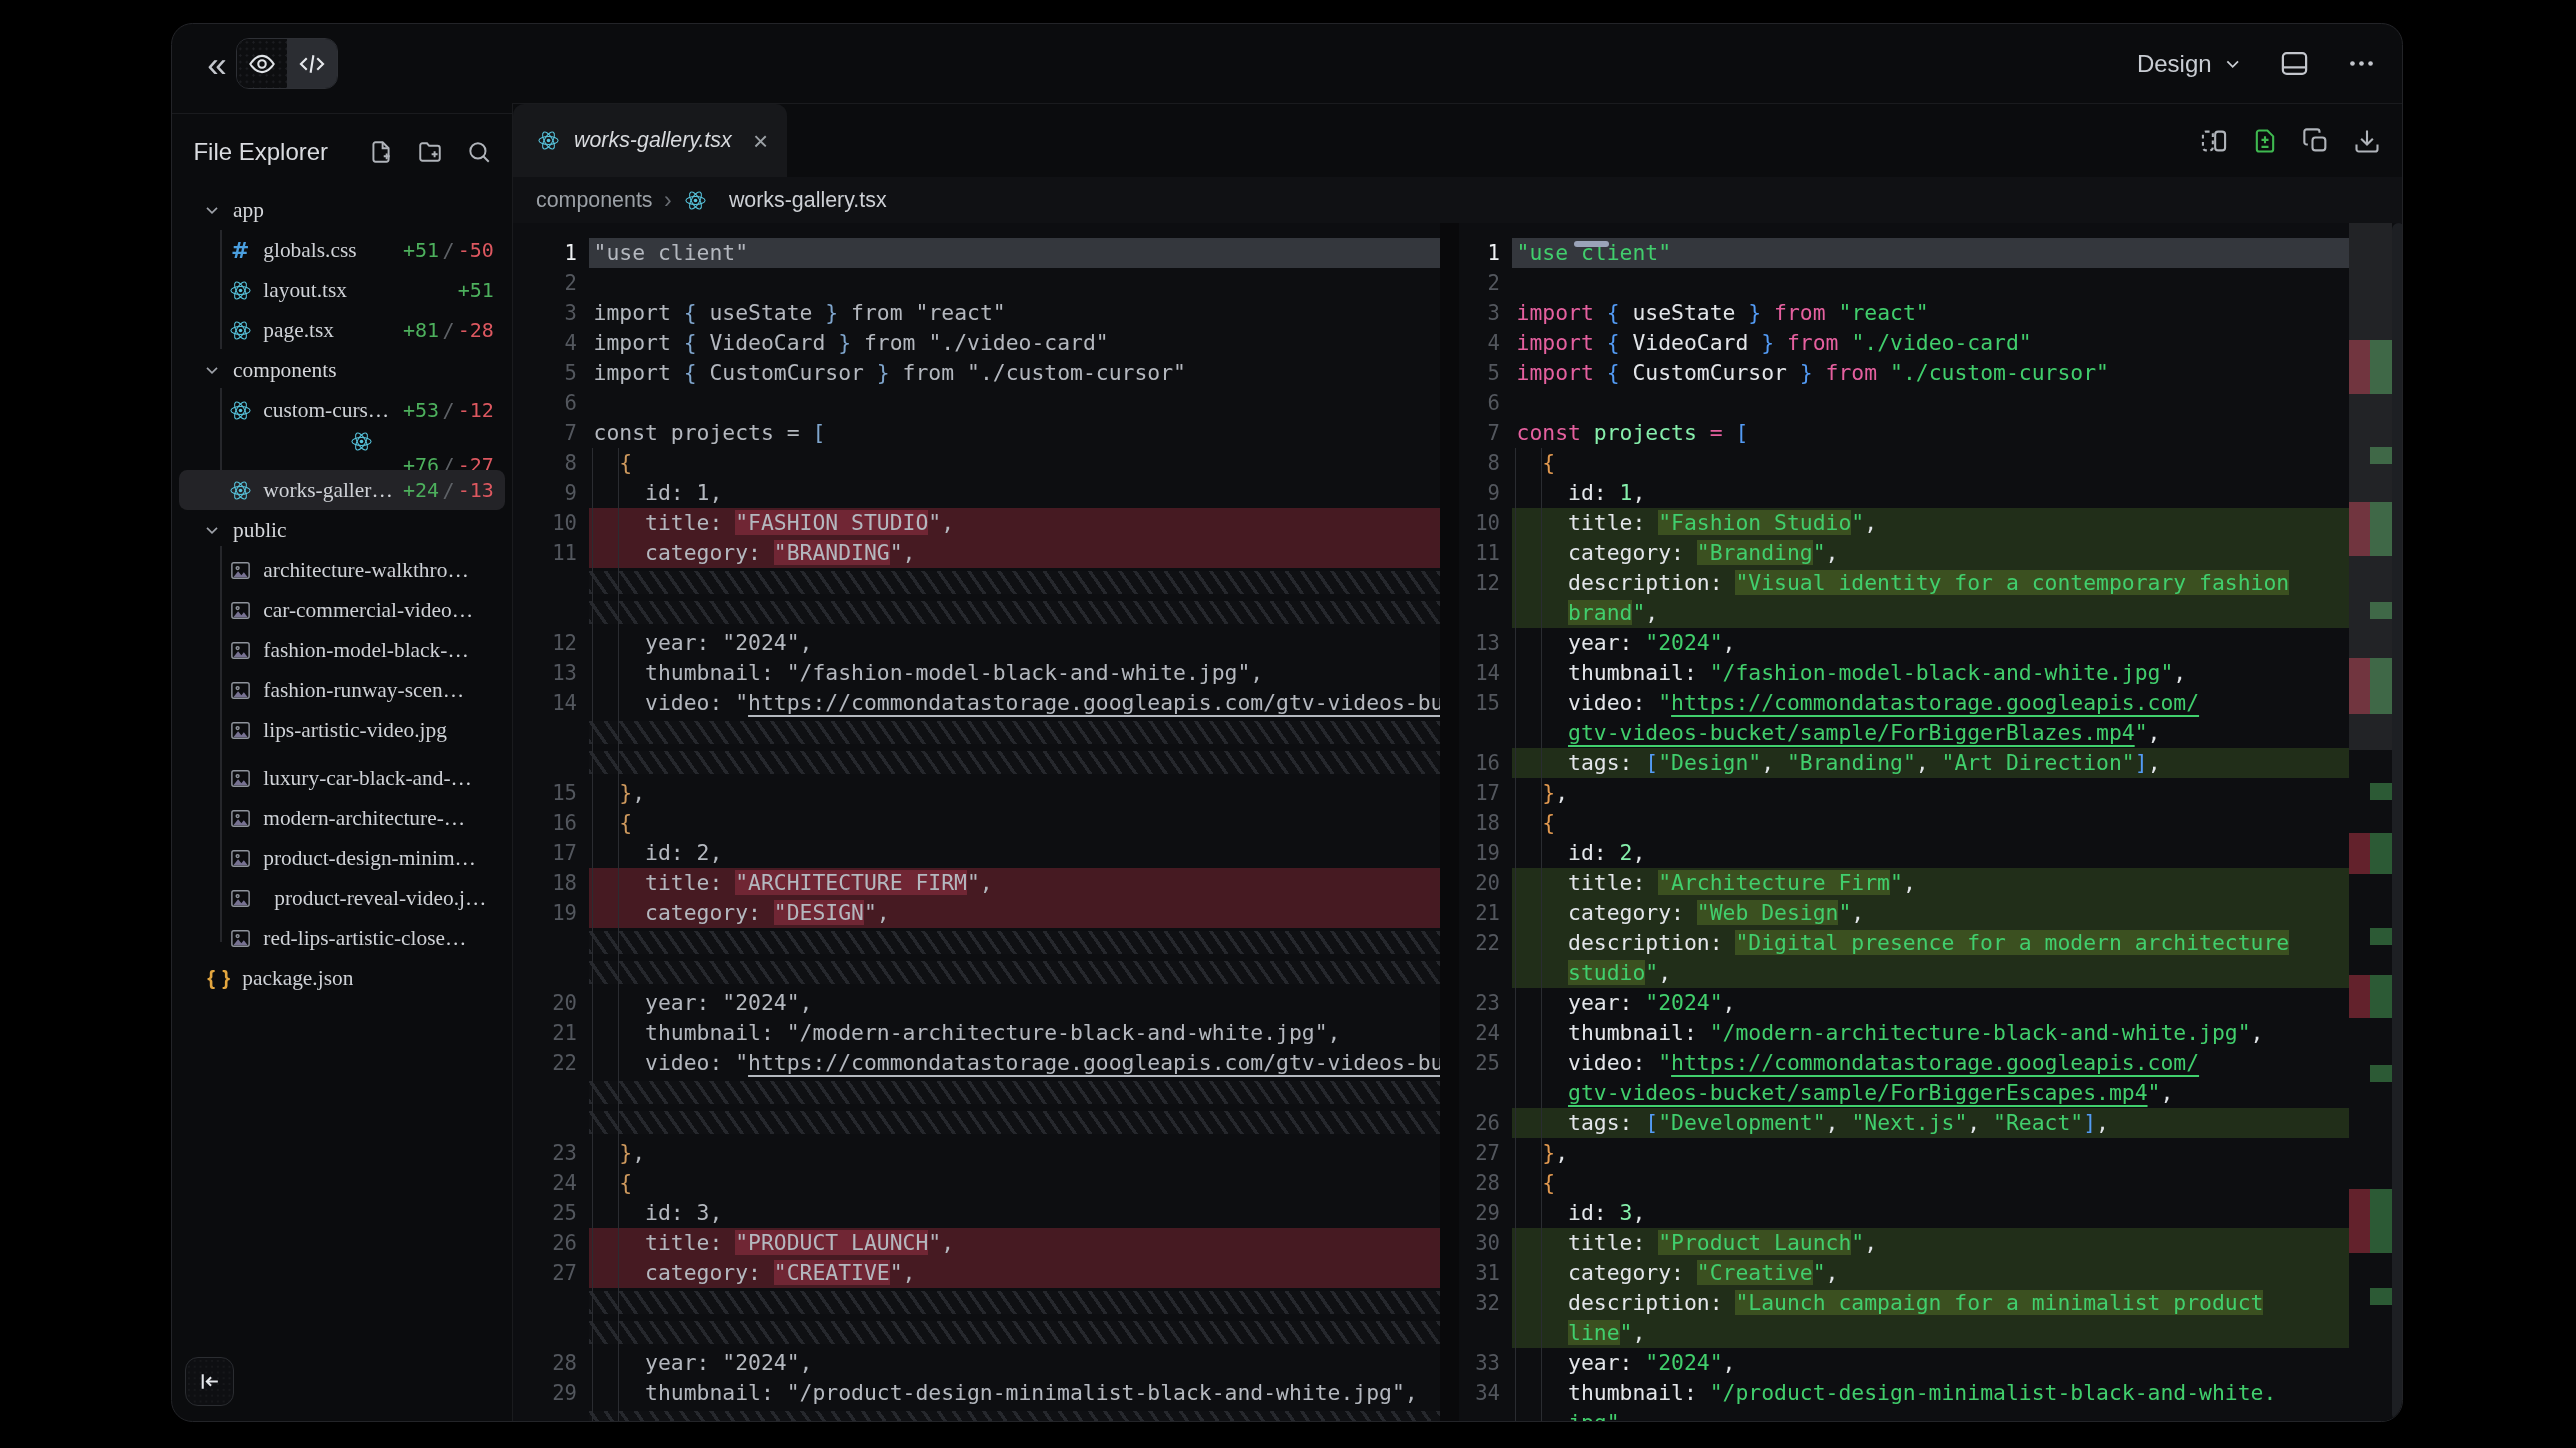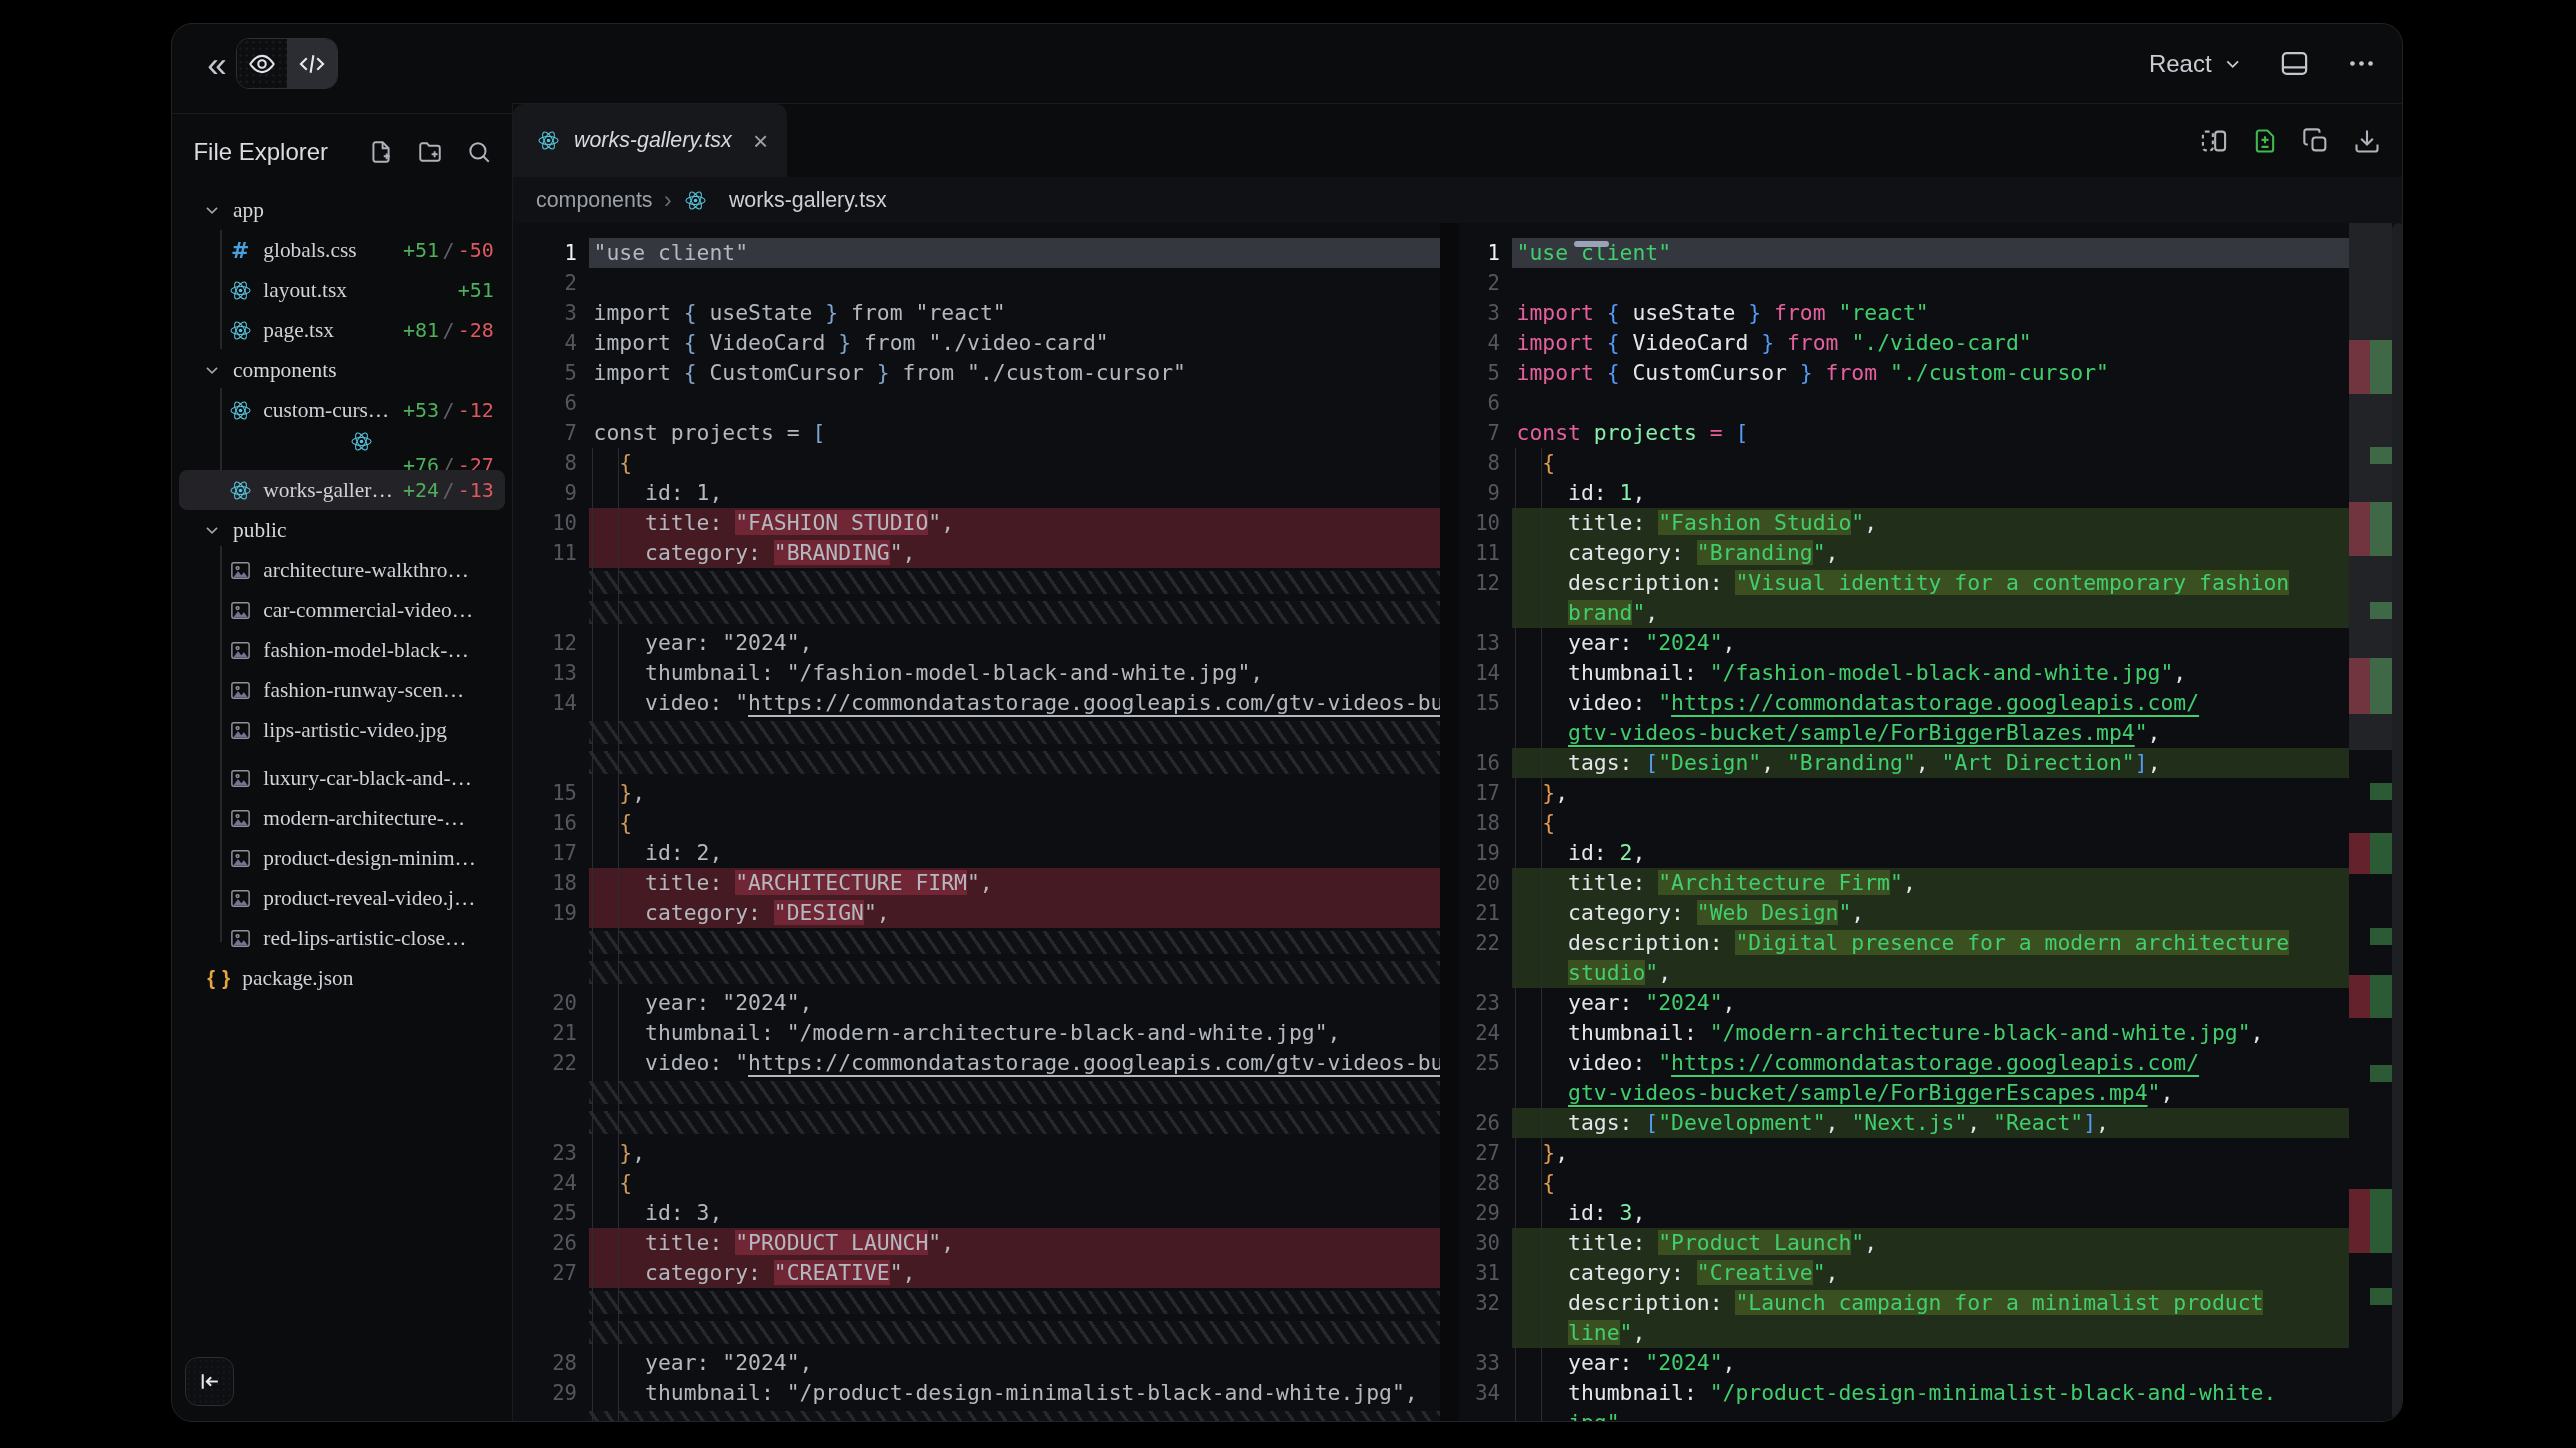--- a/index.html
+++ b/index.html
@@ -102,21 +102,21 @@
       <div class="seg codeb">
         <svg class="ic" width="28" height="28" viewBox="0 0 24 24" fill="none" stroke="#e6e8ec" stroke-width="1.8">
             <polyline points="16.5 7 21.5 12 16.5 17"></polyline>
             <polyline points="7.5 7 2.5 12 7.5 17"></polyline>
             <line x1="13.2" y1="4.5" x2="10.8" y2="19.5"></line>
           </svg>
       </div>
     </div>
     <div class="tb-right">
       <div class="latest">
-        <span>React</span>
+        <span>Design</span>
         <svg class="ic" width="21.4" height="21.4" viewBox="0 0 24 24" fill="none" stroke="#c9cdd3" stroke-width="2">
             <polyline points="6 9.5 12 15.5 18 9.5"></polyline>
           </svg>
       </div>
       <svg class="ic" width="31" height="31" viewBox="0 0 24 24" fill="none" stroke="#c3c6cc" stroke-width="1.7">
           <rect x="3" y="4" width="18" height="16" rx="3"></rect>
           <line x1="3.5" y1="15" x2="20.5" y2="15"></line>
         </svg>
       <svg class="ic" width="31" height="31" viewBox="0 0 24 24" fill="#c3c6cc">
           <circle cx="5" cy="12" r="1.8"></circle>
@@ -341,21 +341,21 @@
             <svg class="ic" width="23" height="23" viewBox="0 0 24 24">
               <g fill="none" stroke="#8f949c" stroke-width="1.5">
                 <rect x="3" y="4" width="18" height="16" rx="2"></rect>
                 <circle cx="9" cy="9.5" r="1.5"></circle>
               </g>
               <path d="M4.5 19l5-6.2 3.4 4.1 2.6-3.1 4 5.2z" fill="#8a84a8" opacity="0.85"></path>
             </svg>
           </span>
           <span class="sb-label">product-design-minim…</span>
         </div>
-        <div class="sb-row file" style="padding-left: 49px;">
+        <div class="sb-row file" style="padding-left: 49px; gap: 11px;">
           <span class="sb-ico">
             <svg class="ic" width="23" height="23" viewBox="0 0 24 24">
               <g fill="none" stroke="#8f949c" stroke-width="1.5">
                 <rect x="3" y="4" width="18" height="16" rx="2"></rect>
                 <circle cx="9" cy="9.5" r="1.5"></circle>
               </g>
               <path d="M4.5 19l5-6.2 3.4 4.1 2.6-3.1 4 5.2z" fill="#8a84a8" opacity="0.85"></path>
             </svg>
           </span>
           <span class="sb-label">product-reveal-video.j…</span>

